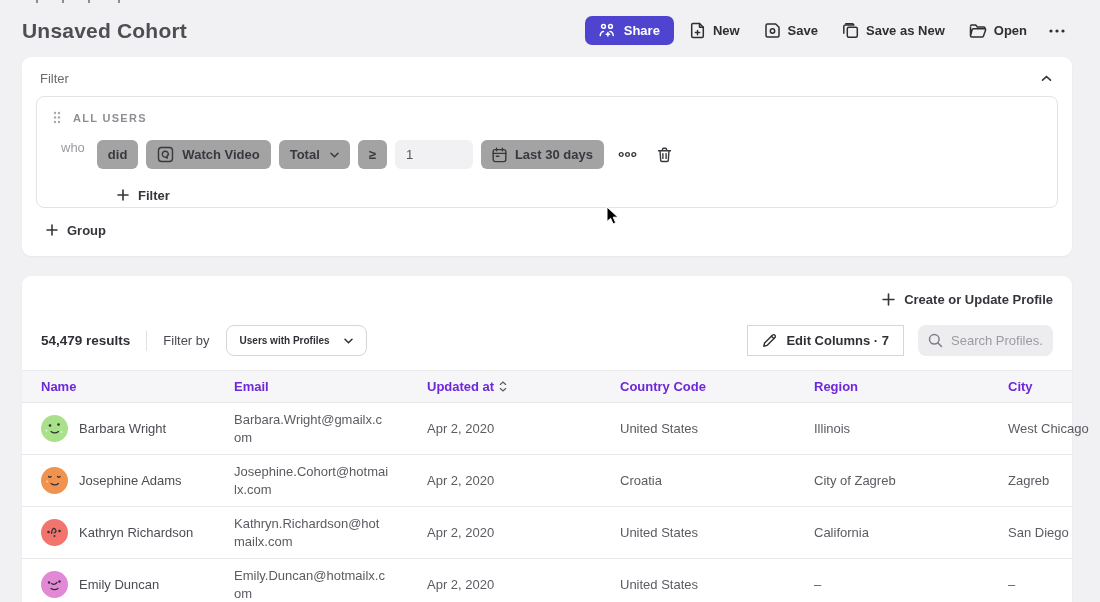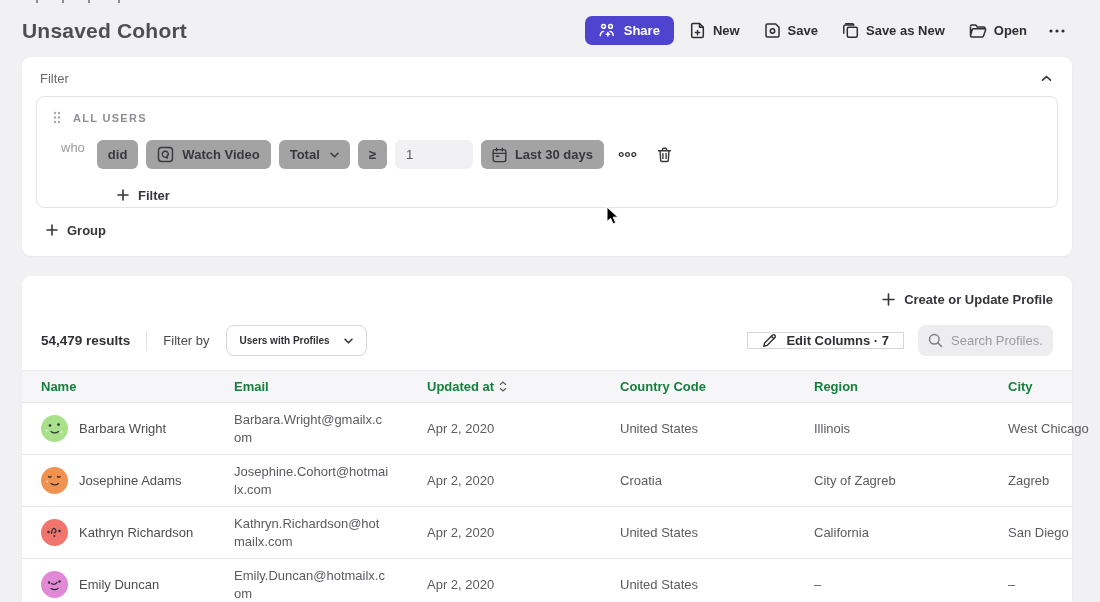--- a/index.html
+++ b/index.html
@@ -62,32 +62,32 @@
   .results-bar { display:flex; align-items:center; justify-content:space-between; padding:14px 19px 14px 19px; }
   .rb-left { display:flex; align-items:center; gap:16px; }
   .results-count { font-size:13.5px; font-weight:700; color:#2f2f35; }
   .v-divider { width:1px; height:20px; background:#e1e0e4; }
   .filter-by-label { font-size:13px; color:#4a4a51; }
   .pill-select { display:inline-flex; align-items:center; gap:14px; background:#fff; border:1px solid #d6d5da;
     border-radius:8px; height:31px; padding:0 13px; font-size:10px; font-weight:700; color:#2f2f35;
     cursor:pointer; font-family:inherit; }
   .rb-right { display:flex; align-items:center; gap:14px; }
   .edit-cols-btn { display:inline-flex; align-items:center; gap:9px; background:#fff; border:1px solid #d6d5da;
-    border-radius:0; height:17px; padding:0 14px; font-size:13px; font-weight:700; color:#2f2f35;
+    border-radius:0; height:31px; padding:0 14px; font-size:13px; font-weight:700; color:#2f2f35;
     cursor:pointer; font-family:inherit; }
   .search-box { display:flex; align-items:center; gap:8px; background:#ededf0; border-radius:8px;
     height:31px; width:135px; padding:0 10px; }
   .search-box input { background:none; border:none; outline:none; width:100%; font-size:13px;
     color:#55555c; font-family:inherit; }
   .search-box input::placeholder { color:#9b9ba2; }
 
   
   .tbl-header, .tbl-row { display:grid; grid-template-columns:193px 193px 193px 194px 194px 1fr; }
   .tbl-header { background:#f6f5f7; border-top:1px solid #ecebee; }
-  .th { font-size:13px; font-weight:600; color:#15803d; padding:8px 10px 8px 19px; display:flex;
+  .th { font-size:13px; font-weight:600; color:#6d28d9; padding:8px 10px 8px 19px; display:flex;
     align-items:center; gap:5px; white-space:nowrap; }
   .tbl-row { border-top:1px solid #e9e8eb; min-height:48px; }
   .td { font-size:13px; color:#5b5b62; padding:8px 10px 8px 19px; display:flex; align-items:center;
     white-space:nowrap; }
   .td-email { white-space:normal; word-break:break-all; line-height:1.35; max-width:184px; }
   .td-name { gap:11px; font-weight:400; color:#4c4c53; }
   .avatar { width:27px; height:27px; border-radius:50%; flex:0 0 27px; }
 
   
   .cursor { position:absolute; left:606px; top:206px; pointer-events:none; }

